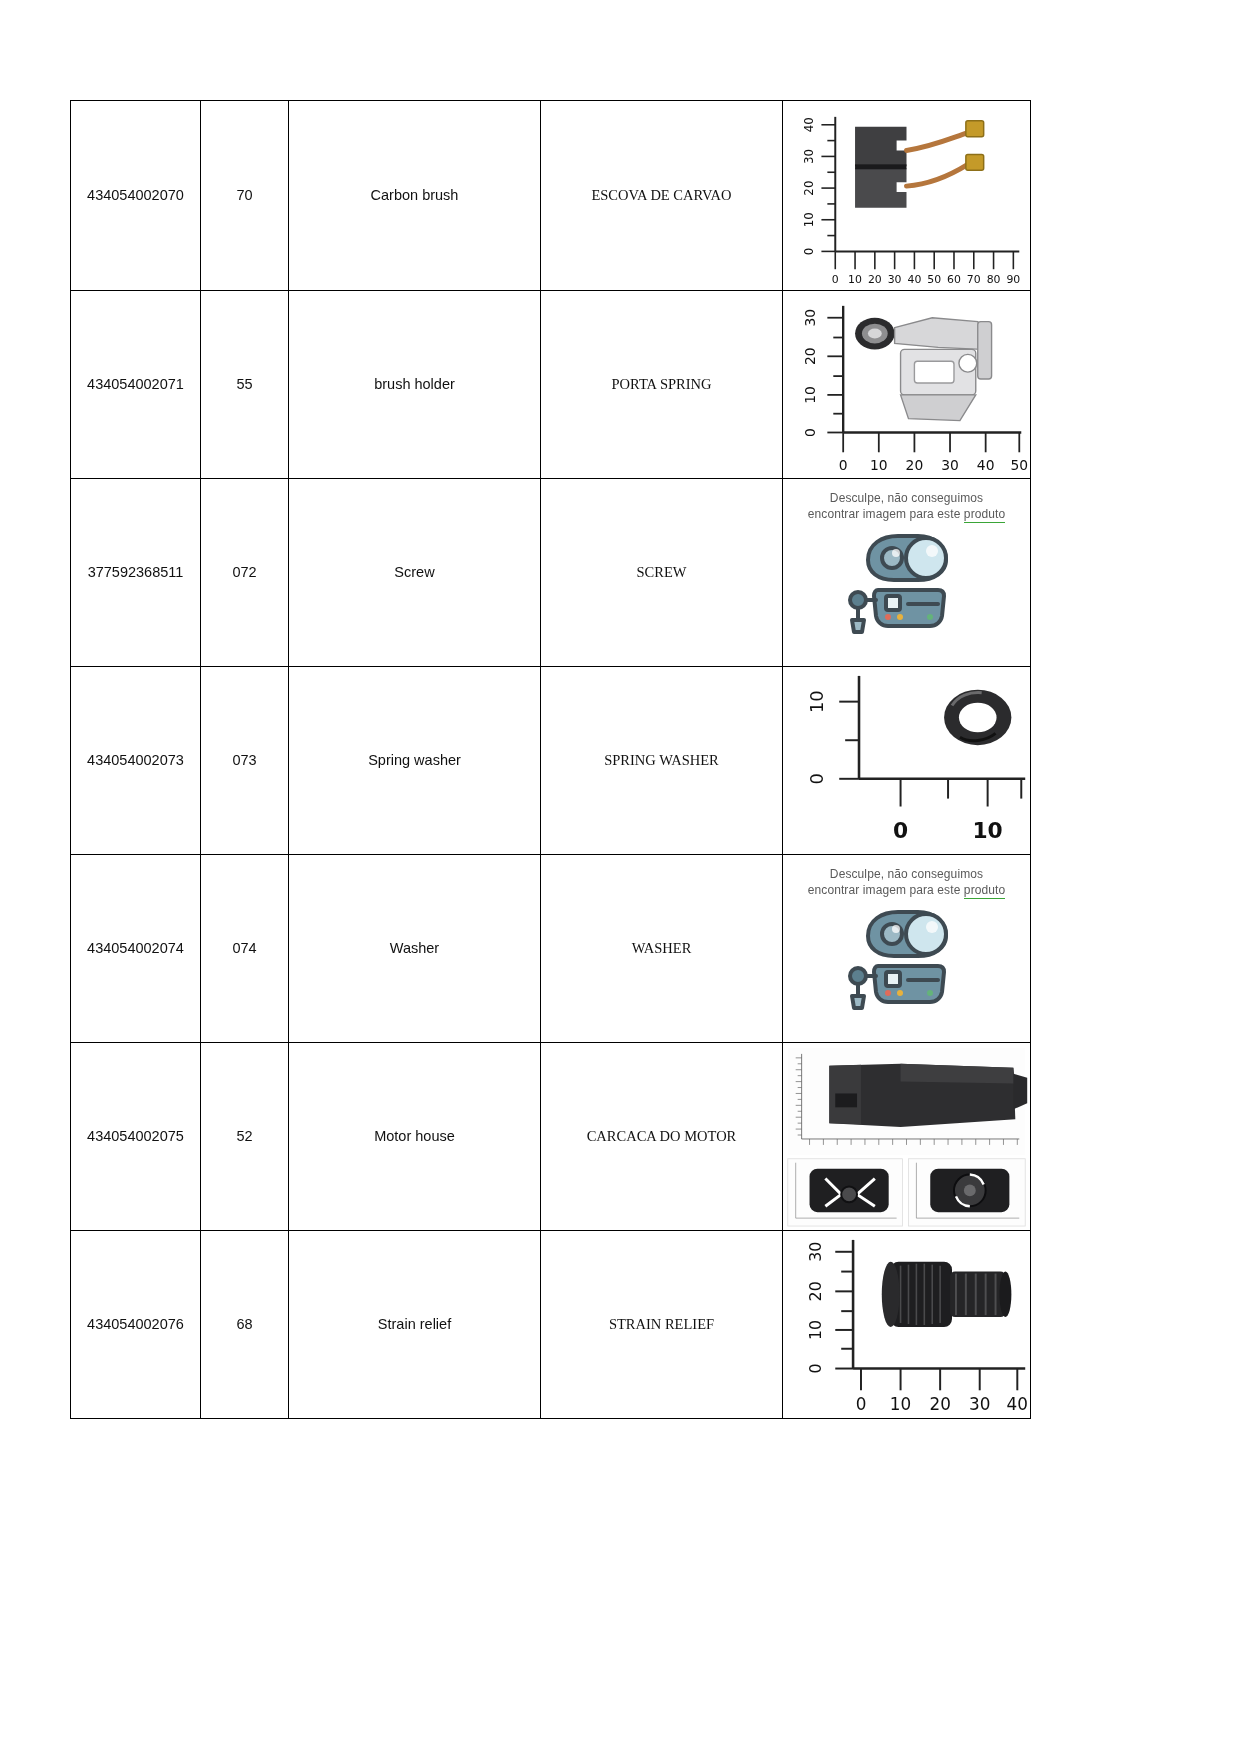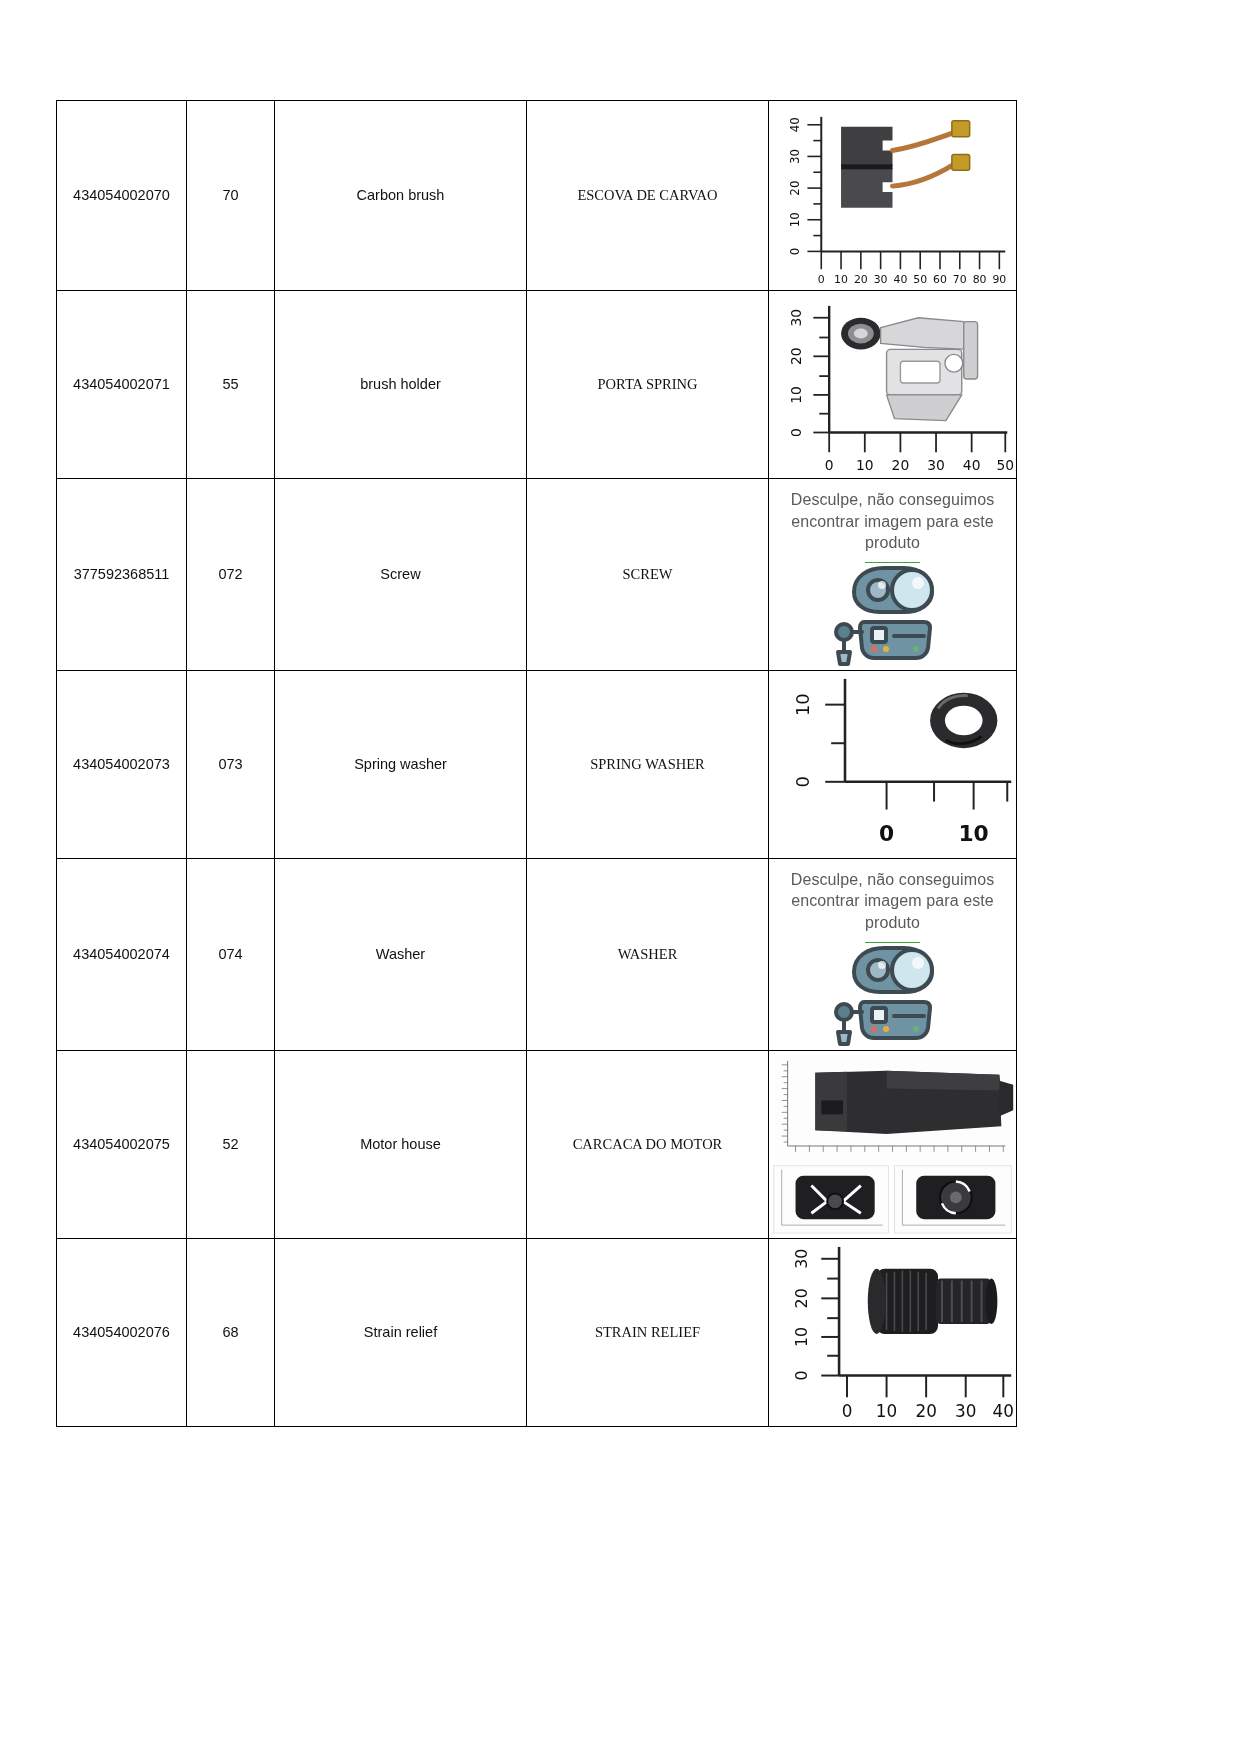--- a/index.html
+++ b/index.html
@@ -12,21 +12,21 @@
   }
   .page {
     width: 1240px;
     height: 1754px;
     position: relative;
     background: #ffffff;
     overflow: hidden;
   }
   .parts-table {
     position: absolute;
-    left: 56px;
+    left: 70px;
     top: 100px;
     width: 960px;
     border-collapse: collapse;
     table-layout: fixed;
   }
   .parts-table td {
     border: 1.6px solid #000000;
     padding: 0;
     vertical-align: middle;
     text-align: center;
@@ -68,30 +68,30 @@
     height: 100%;
     min-height: 186px;
     display: flex;
     flex-direction: column;
     align-items: center;
     justify-content: flex-start;
     padding-top: 10px;
     background: #ffffff;
   }
   .noimg-text {
-    font-size: 16px;
+    font-size: 12px;
     color: #5a5a5a;
     text-align: center;
     line-height: 1.35;
     letter-spacing: .1px;
     max-width: 210px;
   }
   .noimg-text .u-prod {
     border-bottom: 1.6px solid #3aa537;
-    padding-bottom: 11px;
+    padding-bottom: 1px;
     text-align: right;
   }
   .robot-wrap {
     margin-top: 4px;
     width: 130px;
     height: 112px;
   }
   .robot-wrap svg { width: 100%; height: 100%; display: block; }
 </style>
 </head>

